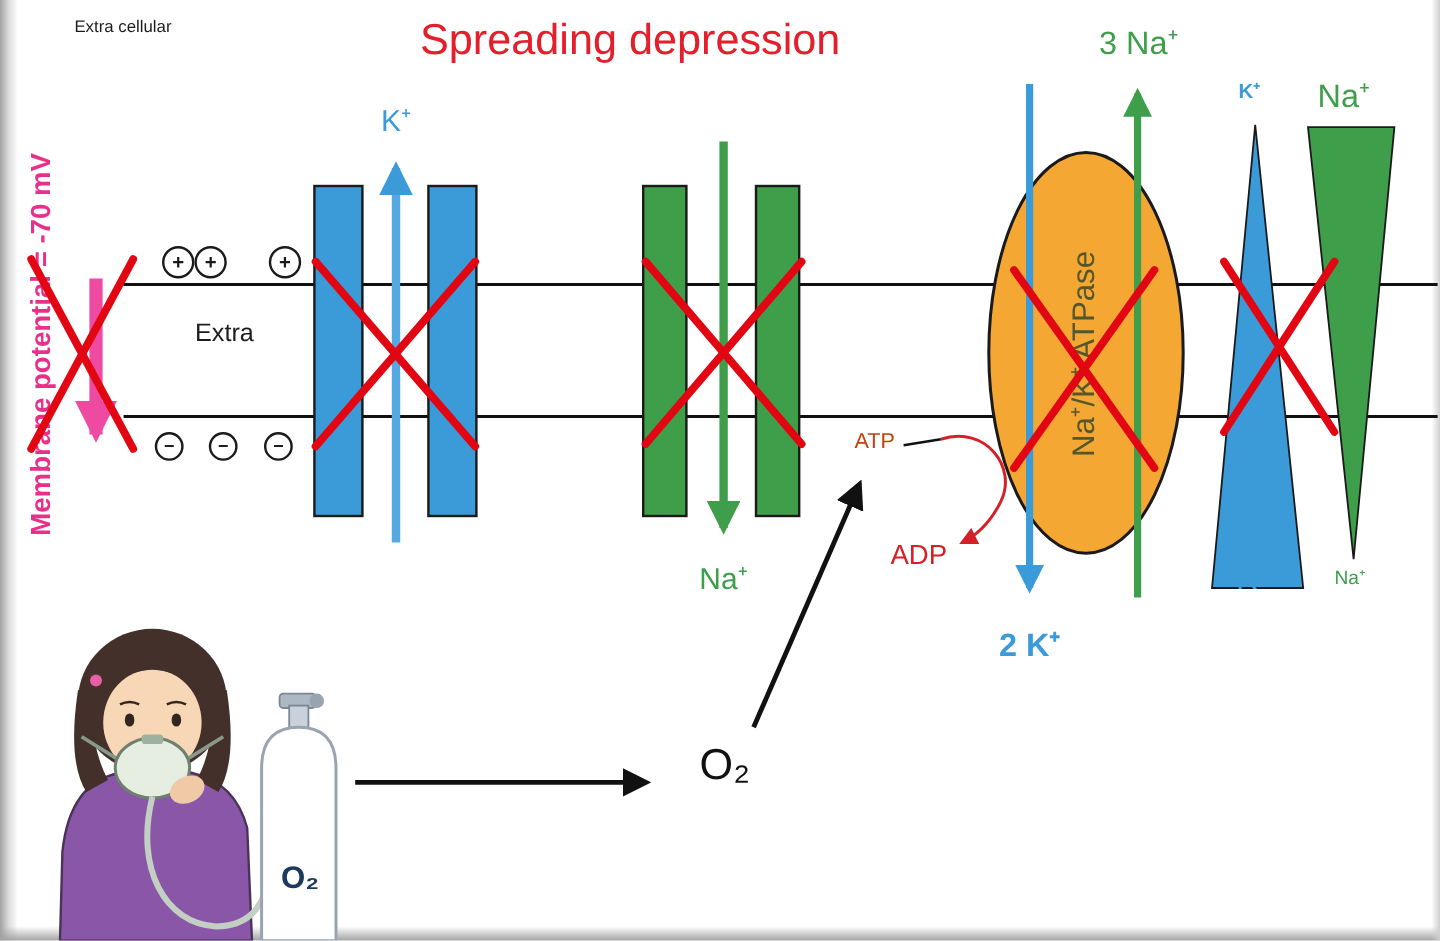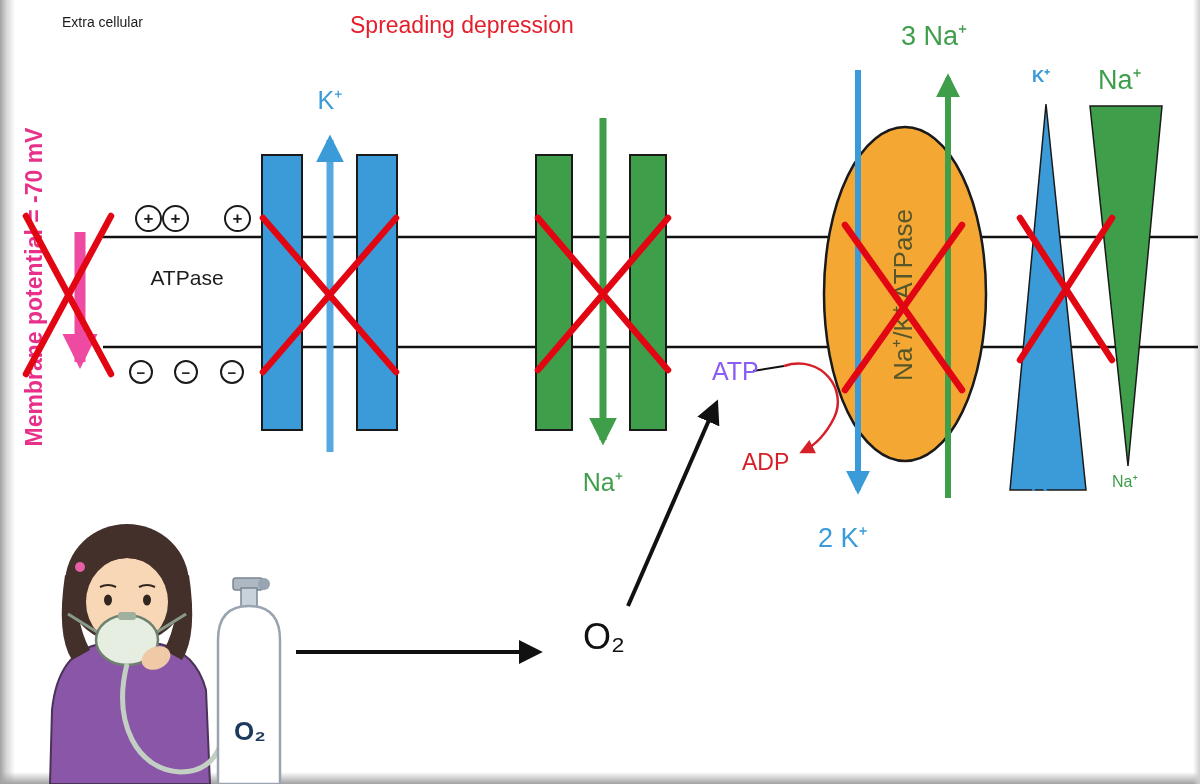--- a/index.html
+++ b/index.html
@@ -10,28 +10,28 @@
   .stage svg text { font-family:"Liberation Sans", sans-serif; }
   .shade-left  { position:absolute; left:0; top:0; width:15px; height:100%;
     background:linear-gradient(to right,#a2a2a2 0%,#d8d8d8 45%,rgba(255,255,255,0) 100%); }
   .shade-bottom{ position:absolute; left:0; bottom:0; width:100%; height:12px;
     background:linear-gradient(to top,#a2a2a2 0%,rgba(255,255,255,0) 100%); }
   .shade-right { position:absolute; right:0; top:0; width:7px; height:100%;
     background:linear-gradient(to left,#cfcfcf 0%,rgba(255,255,255,0) 100%); }
   .diagram { position:absolute; left:0; top:0; }
   .lbl { position:absolute; white-space:nowrap; }
   #extracellular   { left:62px;  top:14px;  font-size:14px; color:#1c1c1c; }
-  #title           { left:350px; top:12px;  font-size:23px; color:#e41e2a; font-weight:500; }
+  #title           { left:350px; top:12px;  font-size:36px; color:#e41e2a; font-weight:500; }
   #plasma          { left:112px; top:262px; width:150px; text-align:center;
                      font-size:21px; color:#1c1c1c; line-height:1.5; white-space:normal; }
   #k-channel-label { left:300px; top:82px;  width:60px; text-align:center; font-size:25px; color:#3a9bd8; }
   #na-channel-label{ left:573px; top:464px; width:60px; text-align:center; font-size:25px; color:#3f9e4a; }
-  #three-na        { left:901px; top:16px;  width:96px; font-size:27px; color:#3f9e4a; }
-  #two-k           { left:818px; top:518px; width:80px; text-align:left; font-size:27px; color:#3a9bd8; }
-  #atp             { left:712px; top:357px; font-size:25px; color:#8b5cf6; }
+  #three-na        { left:901px; top:16px;  width:96px; text-align:center; font-size:27px; color:#3f9e4a; }
+  #two-k           { left:818px; top:518px; width:80px; text-align:center; font-size:27px; color:#3a9bd8;font-weight:bold; }
+  #atp             { left:712px; top:357px; font-size:18px; color:#c2410c; }
   #adp             { left:742px; top:449px; font-size:23px; color:#d62027; }
   #o2-big          { left:583px; top:616px; font-size:36px; color:#111; }
   #grad-top-k      { left:1032px; top:64px;  font-size:17px; color:#3a9bd8; font-weight:600; }
   #grad-top-na     { left:1098px; top:60px;  font-size:27px; color:#3f9e4a; }
   #grad-bottom-k   { left:1030px; top:462px; font-size:27px; color:#3a9bd8; }
   #grad-bottom-na  { left:1112px; top:470px; font-size:16px; color:#3f9e4a; }
   #tank-label      { left:226px; top:716px; width:48px; text-align:center;
                      font-size:26px; font-weight:bold; color:#1c3a5e; }
   .ion-circle {
     position:absolute; width:27px; height:27px; box-sizing:border-box;
@@ -159,21 +159,21 @@
       <circle cx="264" cy="584" r="6" fill="#98a4b0"></circle>
       <rect x="241" y="588" width="16" height="22" fill="#c9d2da" stroke="#7a8694" stroke-width="1.5"></rect>
       <path d="M 218 640 Q 218 606 249 606 Q 280 606 280 640 L 280 784 L 218 784 Z" fill="#ffffff" stroke="#9aa4b0" stroke-width="2.5"></path>
     </g>
   </svg>
 
   <div class="lbl" id="extracellular">Extra cellular</div>
   <div class="lbl" id="title">Spreading depression</div>
 
   <div class="lbl" id="plasma">
-    <div>ATPase</div>
+    <div>Extra</div>
   </div>
 
   <div class="ion-circle" style="left:135px;top:205px;">+</div>
   <div class="ion-circle" style="left:162px;top:205px;">+</div>
   <div class="ion-circle" style="left:224px;top:205px;">+</div>
 
   <div class="ion-circle small" style="left:129px;top:360px;">−</div>
   <div class="ion-circle small" style="left:174px;top:360px;">−</div>
   <div class="ion-circle small" style="left:220px;top:360px;">−</div>
 

